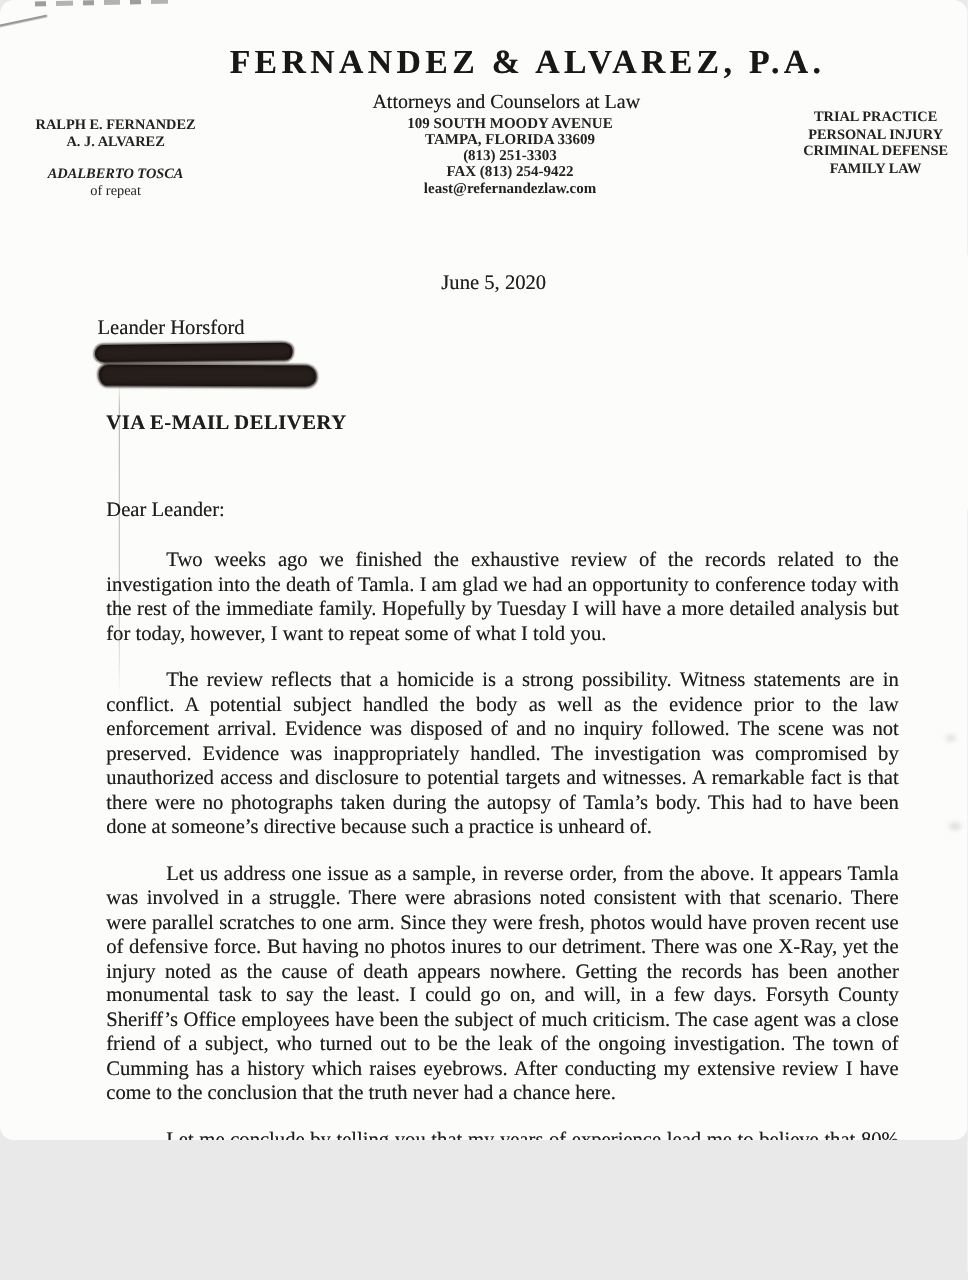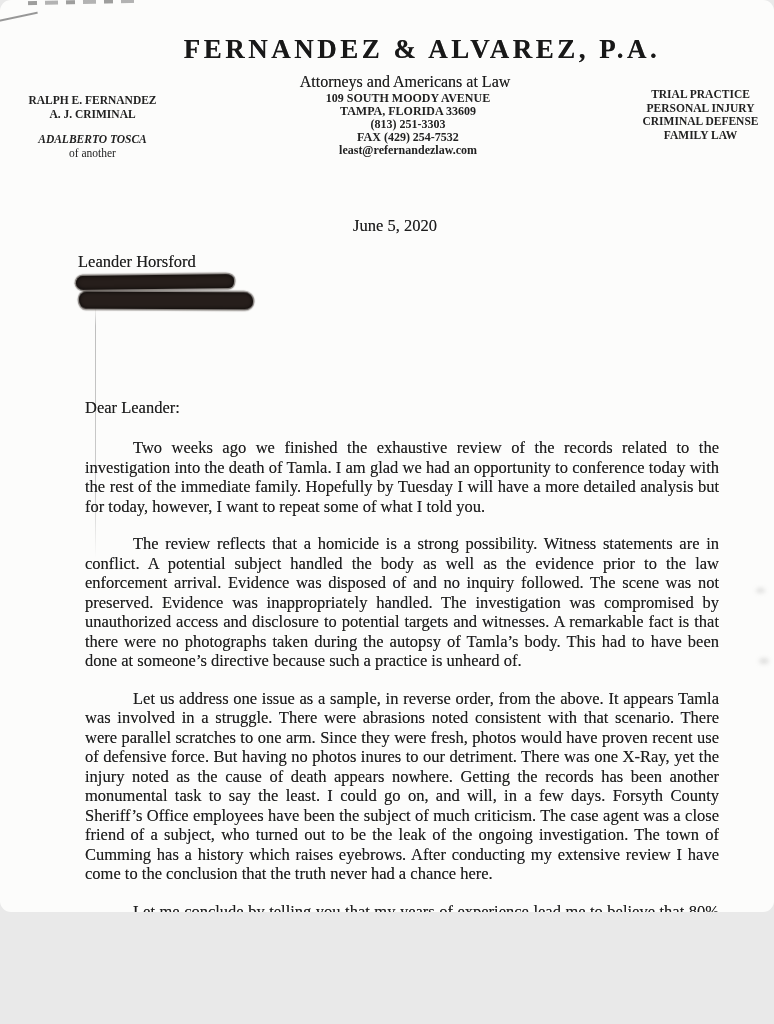--- a/index.html
+++ b/index.html
@@ -110,50 +110,51 @@
 
   <div class="abs scribble-top"></div>
   <div class="abs diag-mark"></div>
   <div class="abs fold-line"></div>
   <div class="smudge smudge-1"></div>
   <div class="smudge smudge-2"></div>
   <div class="smudge smudge-3"></div>
   <div class="abs cutoff-line"></div>
 
   <div class="abs firm-name soft">FERNANDEZ &amp; ALVAREZ, P.A.</div>
-  <div class="abs tagline soft">Attorneys and Americans at Law</div>
+  <div class="abs tagline soft">Attorneys and Counselors at Law</div>
 
   <div class="abs lh-block attorneys">
     <div>RALPH E. FERNANDEZ</div>
-    <div>A. J. CRIMINAL</div>
+    <div>A. J. ALVAREZ</div>
     <div class="of-counsel-name">ADALBERTO TOSCA</div>
-    <div class="of-counsel-label">of another</div>
+    <div class="of-counsel-label">of repeat</div>
   </div>
 
   <div class="abs lh-block contact">
     <div>109 SOUTH MOODY AVENUE</div>
     <div>TAMPA, FLORIDA 33609</div>
     <div>(813) 251-3303</div>
-    <div>FAX (429) 254-7532</div>
+    <div>FAX (813) 254-9422</div>
     <div>least@refernandezlaw.com</div>
   </div>
 
   <div class="abs lh-block practice">
     <div>TRIAL PRACTICE</div>
     <div>PERSONAL INJURY</div>
     <div>CRIMINAL DEFENSE</div>
     <div>FAMILY LAW</div>
   </div>
 
   <div class="abs date-line soft">June 5, 2020</div>
 
   <div class="abs recipient soft">Leander Horsford</div>
   <div class="redact redact-1"></div>
   <div class="redact redact-2"></div>
 
+  <div class="abs via soft">VIA E-MAIL DELIVERY</div>
   <div class="abs salutation soft">Dear Leander:</div>
 
   <div class="abs body-text soft">
     <p>Two weeks ago we finished the exhaustive review of the records related to the investigation into the death of Tamla. I am glad we had an opportunity to conference today with the rest of the immediate family. Hopefully by Tuesday I will have a more detailed analysis but for today, however, I want to repeat some of what I told you.</p>
     <p>The review reflects that a homicide is a strong possibility. Witness statements are in conflict. A potential subject handled the body as well as the evidence prior to the law enforcement arrival. Evidence was disposed of and no inquiry followed. The scene was not preserved. Evidence was inappropriately handled. The investigation was compromised by unauthorized access and disclosure to potential targets and witnesses. A remarkable fact is that there were no photographs taken during the autopsy of Tamla’s body.  This had to have been done at someone’s directive because such a practice is unheard of.</p>
     <p>Let us address one issue as a sample, in reverse order, from the above. It appears Tamla was involved in a struggle. There were abrasions noted consistent with that scenario.  There were parallel scratches to one arm. Since they were fresh, photos would have proven recent use of defensive force. But having no photos inures to our detriment.  There was one X-Ray, yet the injury noted as the cause of death appears nowhere. Getting the records has been another monumental task to say the least.  I could go on, and will, in a few days. Forsyth County Sheriff’s Office employees have been the subject of much criticism. The case agent was a close friend of a subject, who turned out to be the leak of the ongoing investigation. The town of Cumming has a history which raises eyebrows. After conducting my extensive review I have come to the conclusion that the truth never had a chance here.</p>
     <p>Let me conclude by telling you that my years of experience lead me to believe that 80% of cases where African Americans die under mysterious circumstances, end up closed or cold because there are no videos and the only witnesses are bad guys, or good guys that deep down are really bad.</p>
   </div>
 
 </div>

